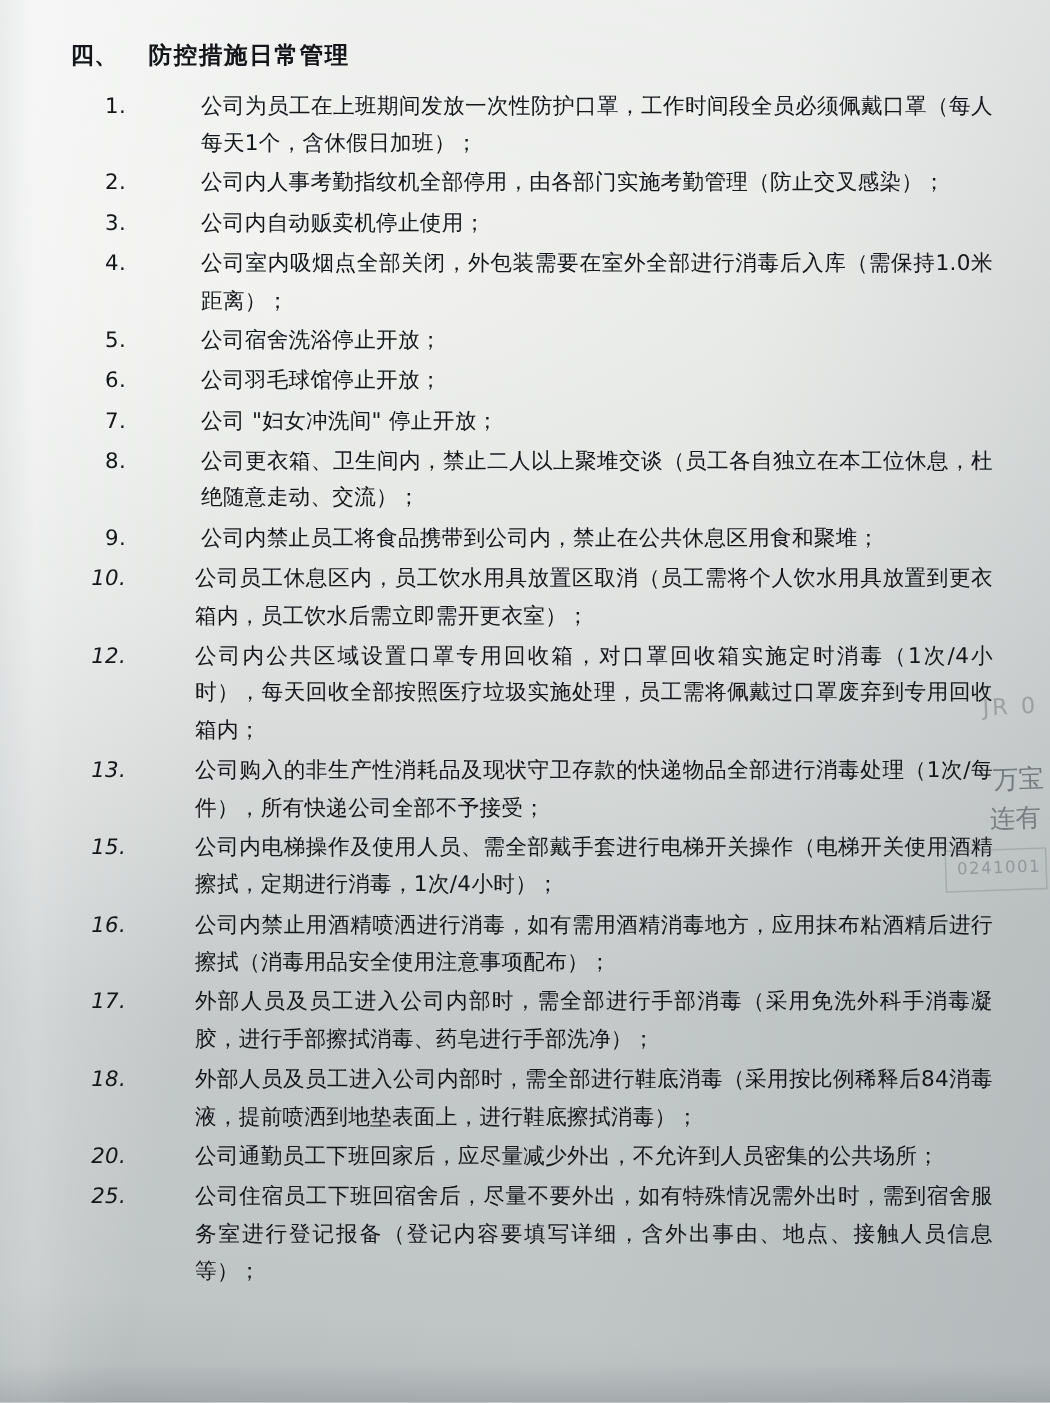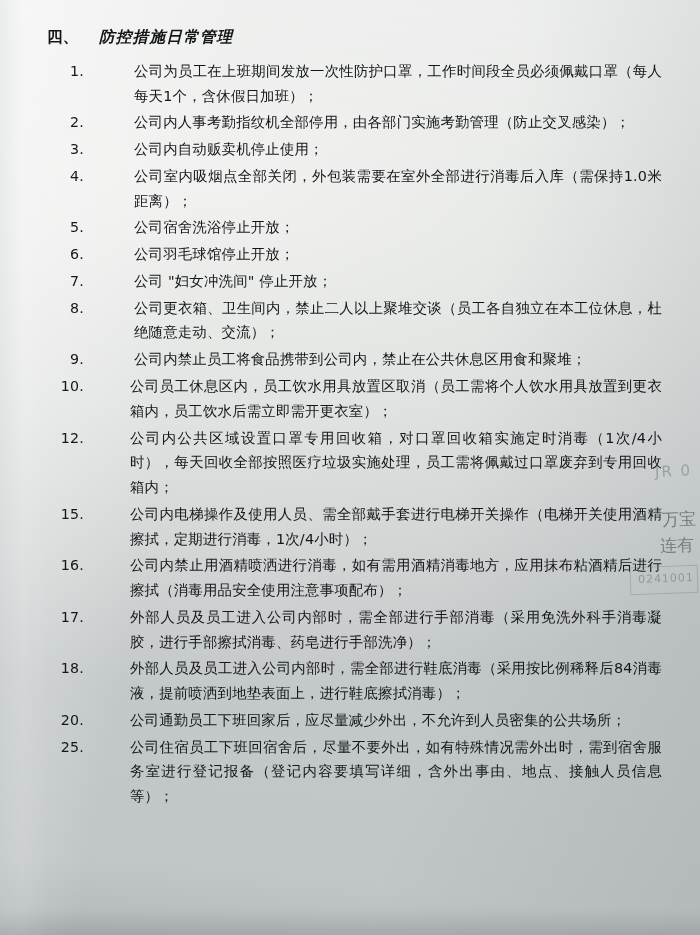--- a/index.html
+++ b/index.html
@@ -60,21 +60,20 @@
     font-size: 15.6px;
     margin-bottom: 8px;
     margin-left: 5px;
   }
   .heading-num {
     width: 52px;
     flex: 0 0 52px;
   }
   .heading-text {
     letter-spacing: 1.2px;
-    font-style: italic;
   }
 
   ol.items {
     list-style: none;
     margin: 0;
     padding: 0;
   }
   ol.items > li {
     display: flex;
     align-items: flex-start;
@@ -85,20 +84,21 @@
     width: 42px;
     text-align: right;
     padding-right: 6px;
     font-size: 14.2px;
     white-space: nowrap;
   }
   .num.wide {
     flex: 0 0 42px;
     width: 42px;
     padding-right: 2px;
+    font-style: italic;
   }
   .txt {
     flex: 1 1 auto;
     text-align: justify;
     text-justify: inter-ideograph;
     margin-left: 44px;
   }
 
   
   .stamp {
@@ -209,20 +209,24 @@
       </li>
       <li>
         <span class="num wide">10.</span>
         <span class="txt">公司员工休息区内，员工饮水用具放置区取消（员工需将个人饮水用具放置到更衣箱内，员工饮水后需立即需开更衣室）；</span>
       </li>
       <li>
         <span class="num wide">12.</span>
         <span class="txt">公司内公共区域设置口罩专用回收箱，对口罩回收箱实施定时消毒（1次/4小时），每天回收全部按照医疗垃圾实施处理，员工需将佩戴过口罩废弃到专用回收箱内；</span>
       </li>
       <li>
+        <span class="num wide">13.</span>
+        <span class="txt">公司购入的非生产性消耗品及现状守卫存款的快递物品全部进行消毒处理（1次/每件），所有快递公司全部不予接受；</span>
+      </li>
+      <li>
         <span class="num wide">15.</span>
         <span class="txt">公司内电梯操作及使用人员、需全部戴手套进行电梯开关操作（电梯开关使用酒精擦拭，定期进行消毒，1次/4小时）；</span>
       </li>
       <li>
         <span class="num wide">16.</span>
         <span class="txt">公司内禁止用酒精喷洒进行消毒，如有需用酒精消毒地方，应用抹布粘酒精后进行擦拭（消毒用品安全使用注意事项配布）；</span>
       </li>
       <li>
         <span class="num wide">17.</span>
         <span class="txt">外部人员及员工进入公司内部时，需全部进行手部消毒（采用免洗外科手消毒凝胶，进行手部擦拭消毒、药皂进行手部洗净）；</span>

